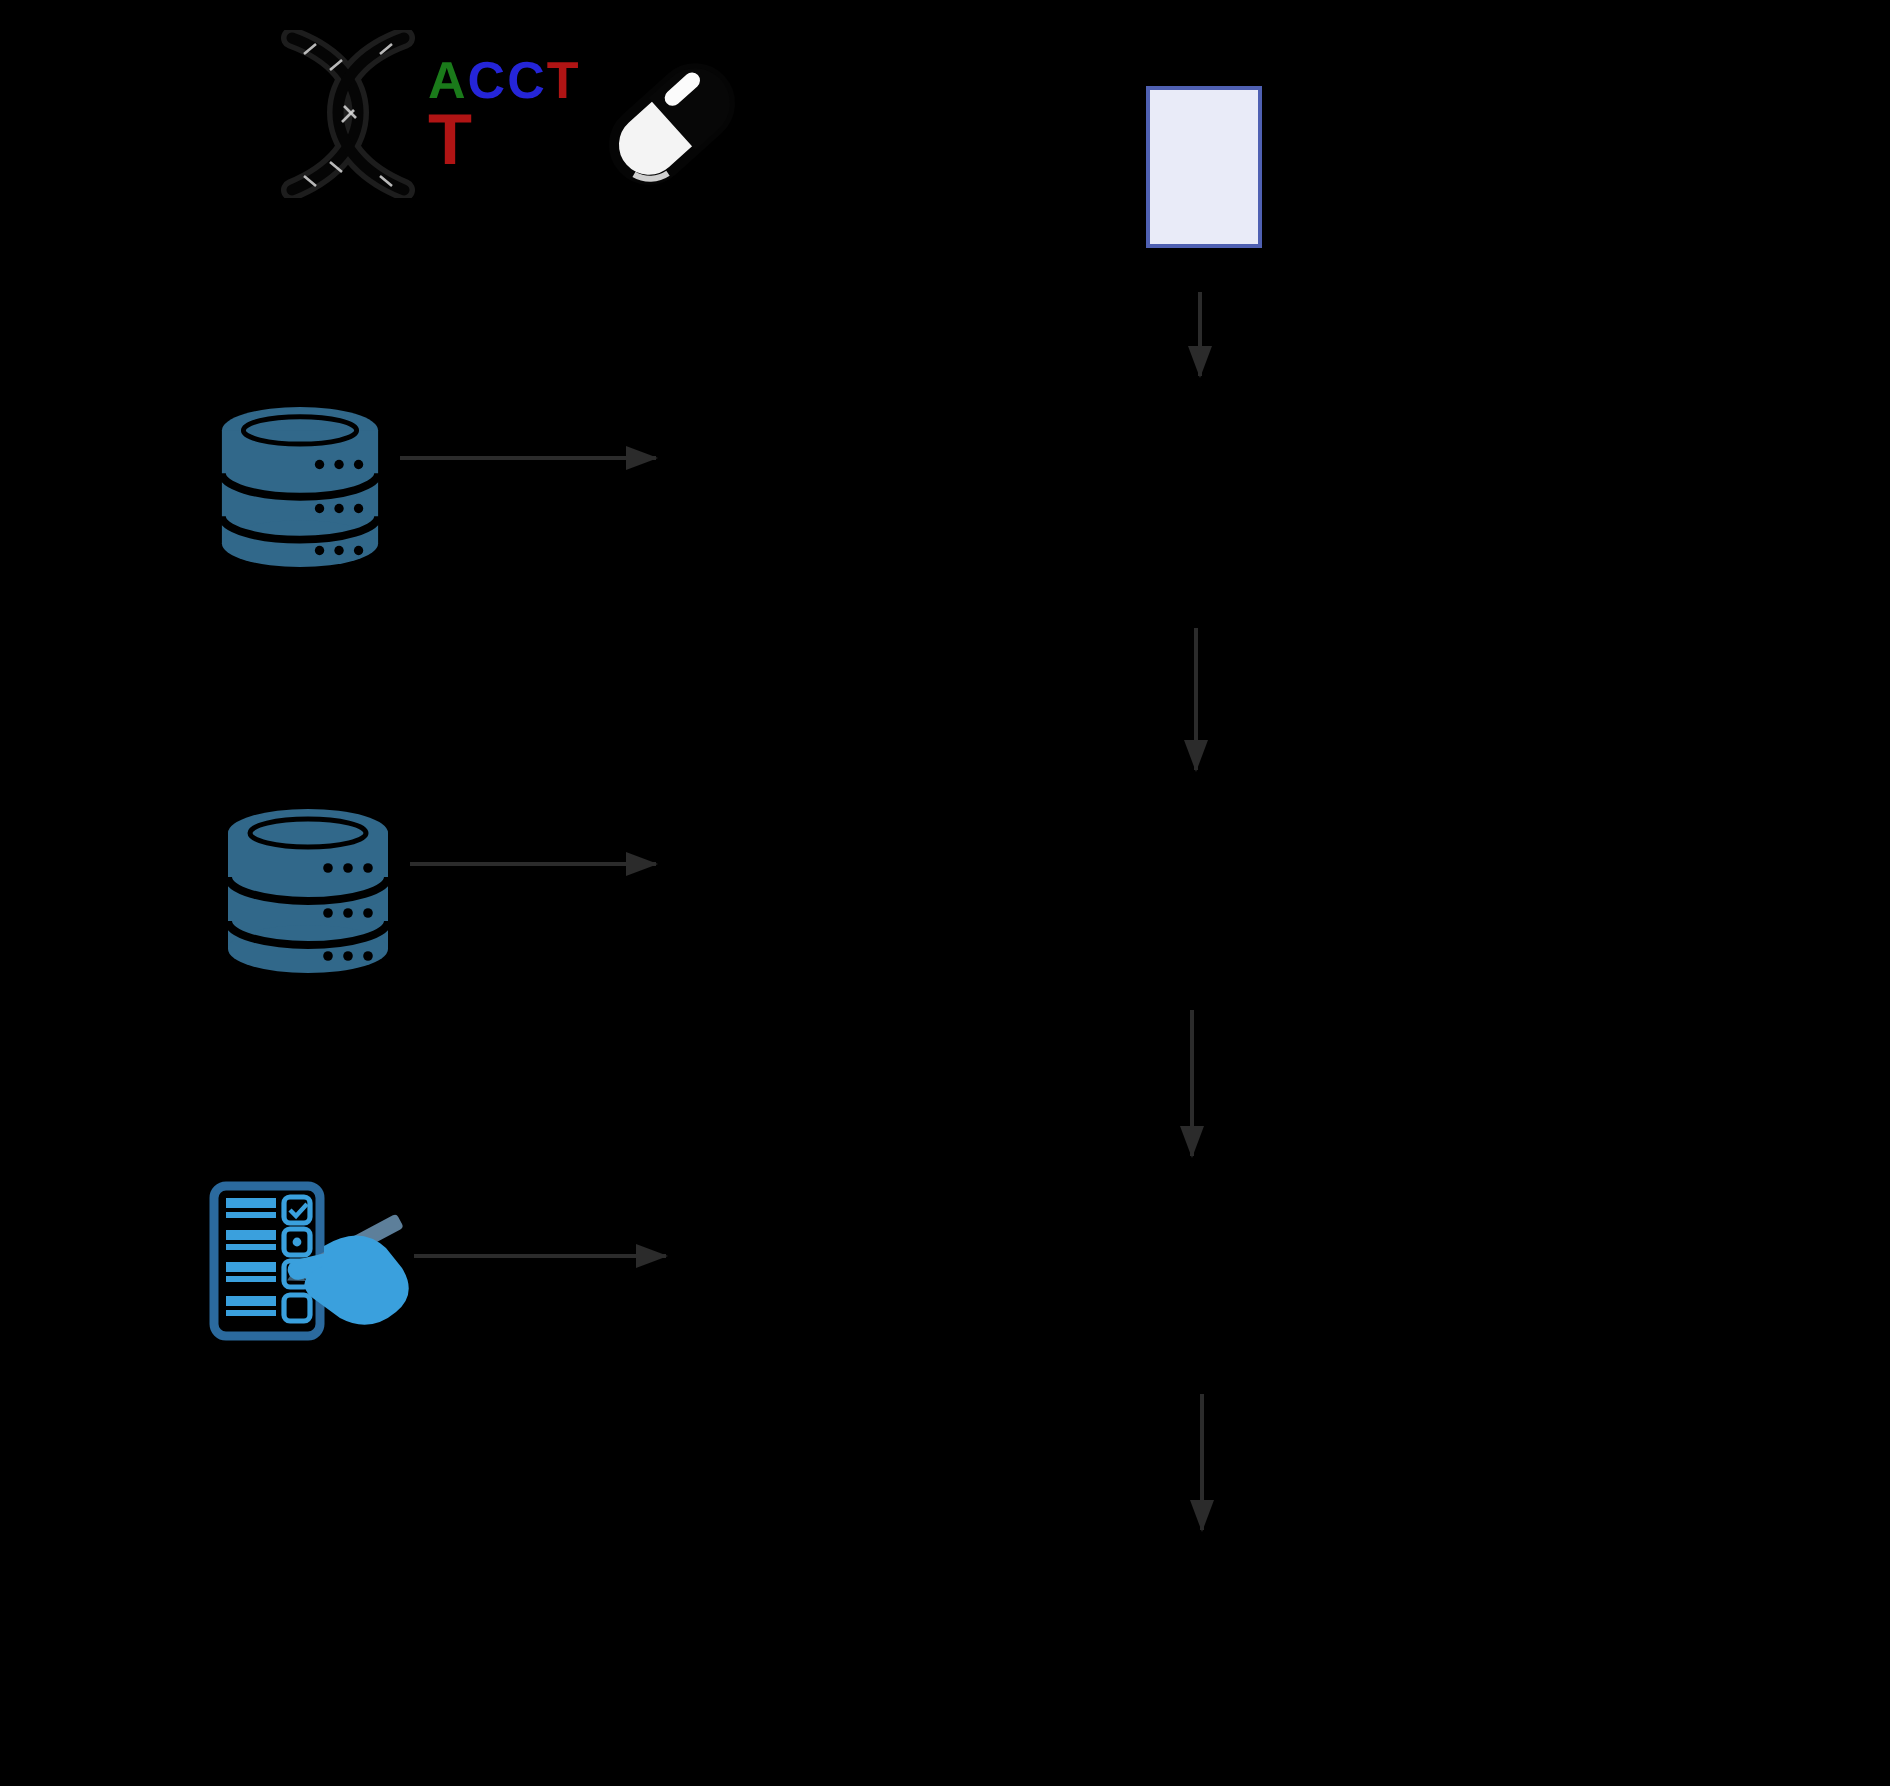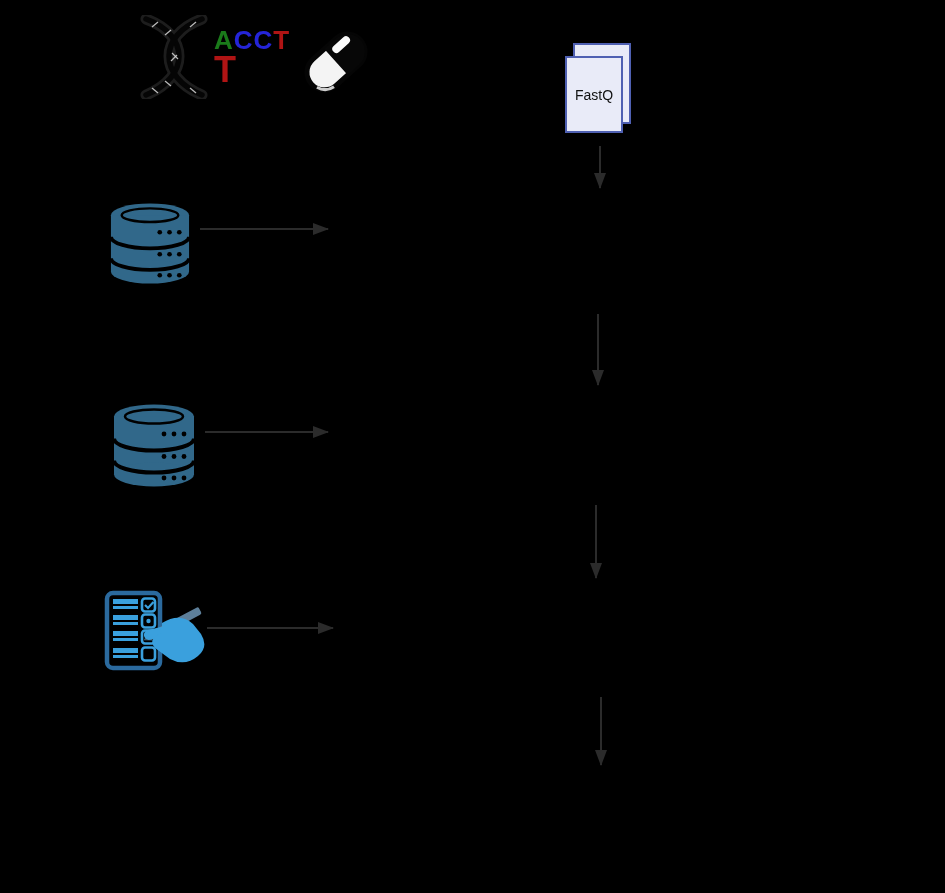--- a/index.html
+++ b/index.html
@@ -74,23 +74,20 @@
   <svg class="abs pill" width="86" height="82" viewBox="0 0 86 82">
     <g transform="translate(44,42) rotate(-42)">
       <rect x="-33" y="-17.5" width="66" height="35" rx="17.5" fill="#f4f4f4" stroke="#050505" stroke-width="5"></rect>
       <path d="M0,-17.5 h15.5 a17.5,17.5 0 0 1 0,35 h-15.5 z" fill="#070707"></path>
       <rect x="5" y="-13.5" width="21" height="8" rx="4" fill="#fbfbfb"></rect>
       <path d="M-31,6 a16,16 0 0 0 13,11" fill="none" stroke="#cfcfcf" stroke-width="3"></path>
     </g>
   </svg>
 
   <div class="abs doc doc-back"></div>
-  <div class="abs doc doc-front">
-    <span>FastQ</span>
-  </div>
 
   <svg class="abs arrows" width="945" height="893" viewBox="0 0 945 893">
     <defs>
       <marker id="ah" viewBox="0 0 8 6" markerWidth="8" markerHeight="6" refX="7.5" refY="3" orient="auto" markerUnits="strokeWidth">
         <path d="M0,0 L8,3 L0,6 Z" class="arrow-head"></path>
       </marker>
       <symbol id="db" viewBox="0 0 84 86">
         <ellipse class="db-f" cx="42" cy="14" rx="40" ry="12"></ellipse>
         <rect class="db-f" x="2" y="14" width="80" height="58"></rect>
         <ellipse class="db-f" cx="42" cy="72" rx="40" ry="12"></ellipse>

